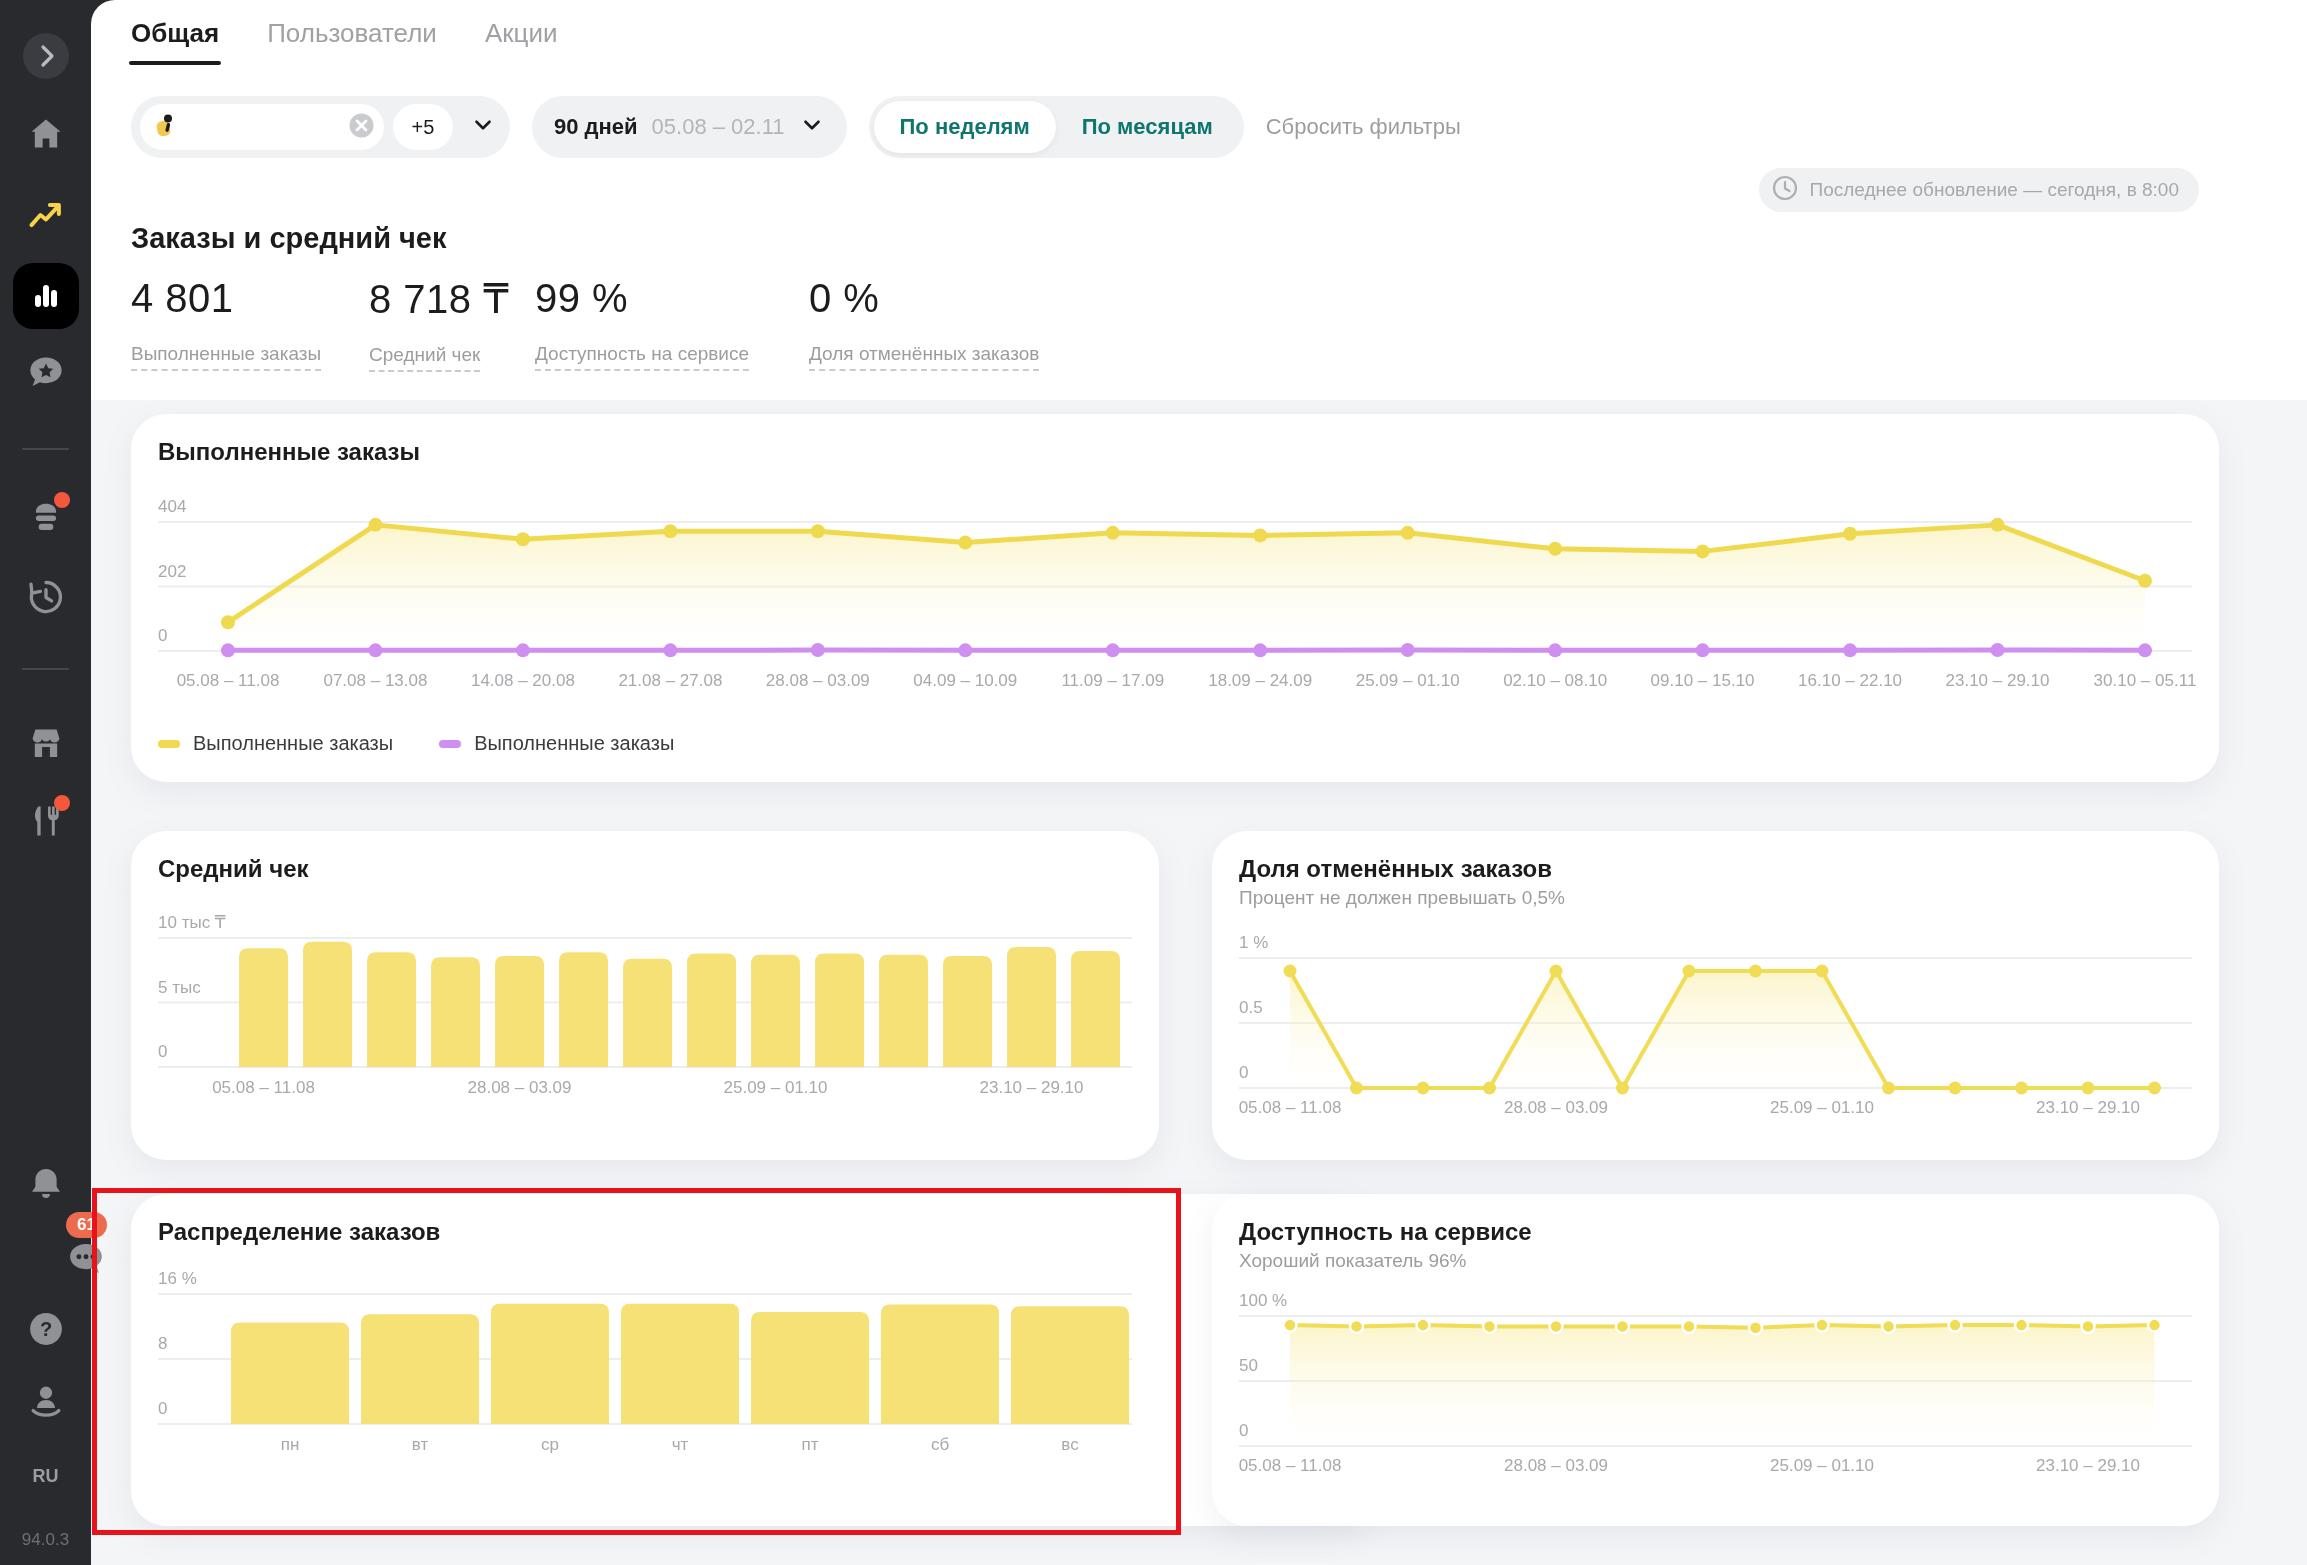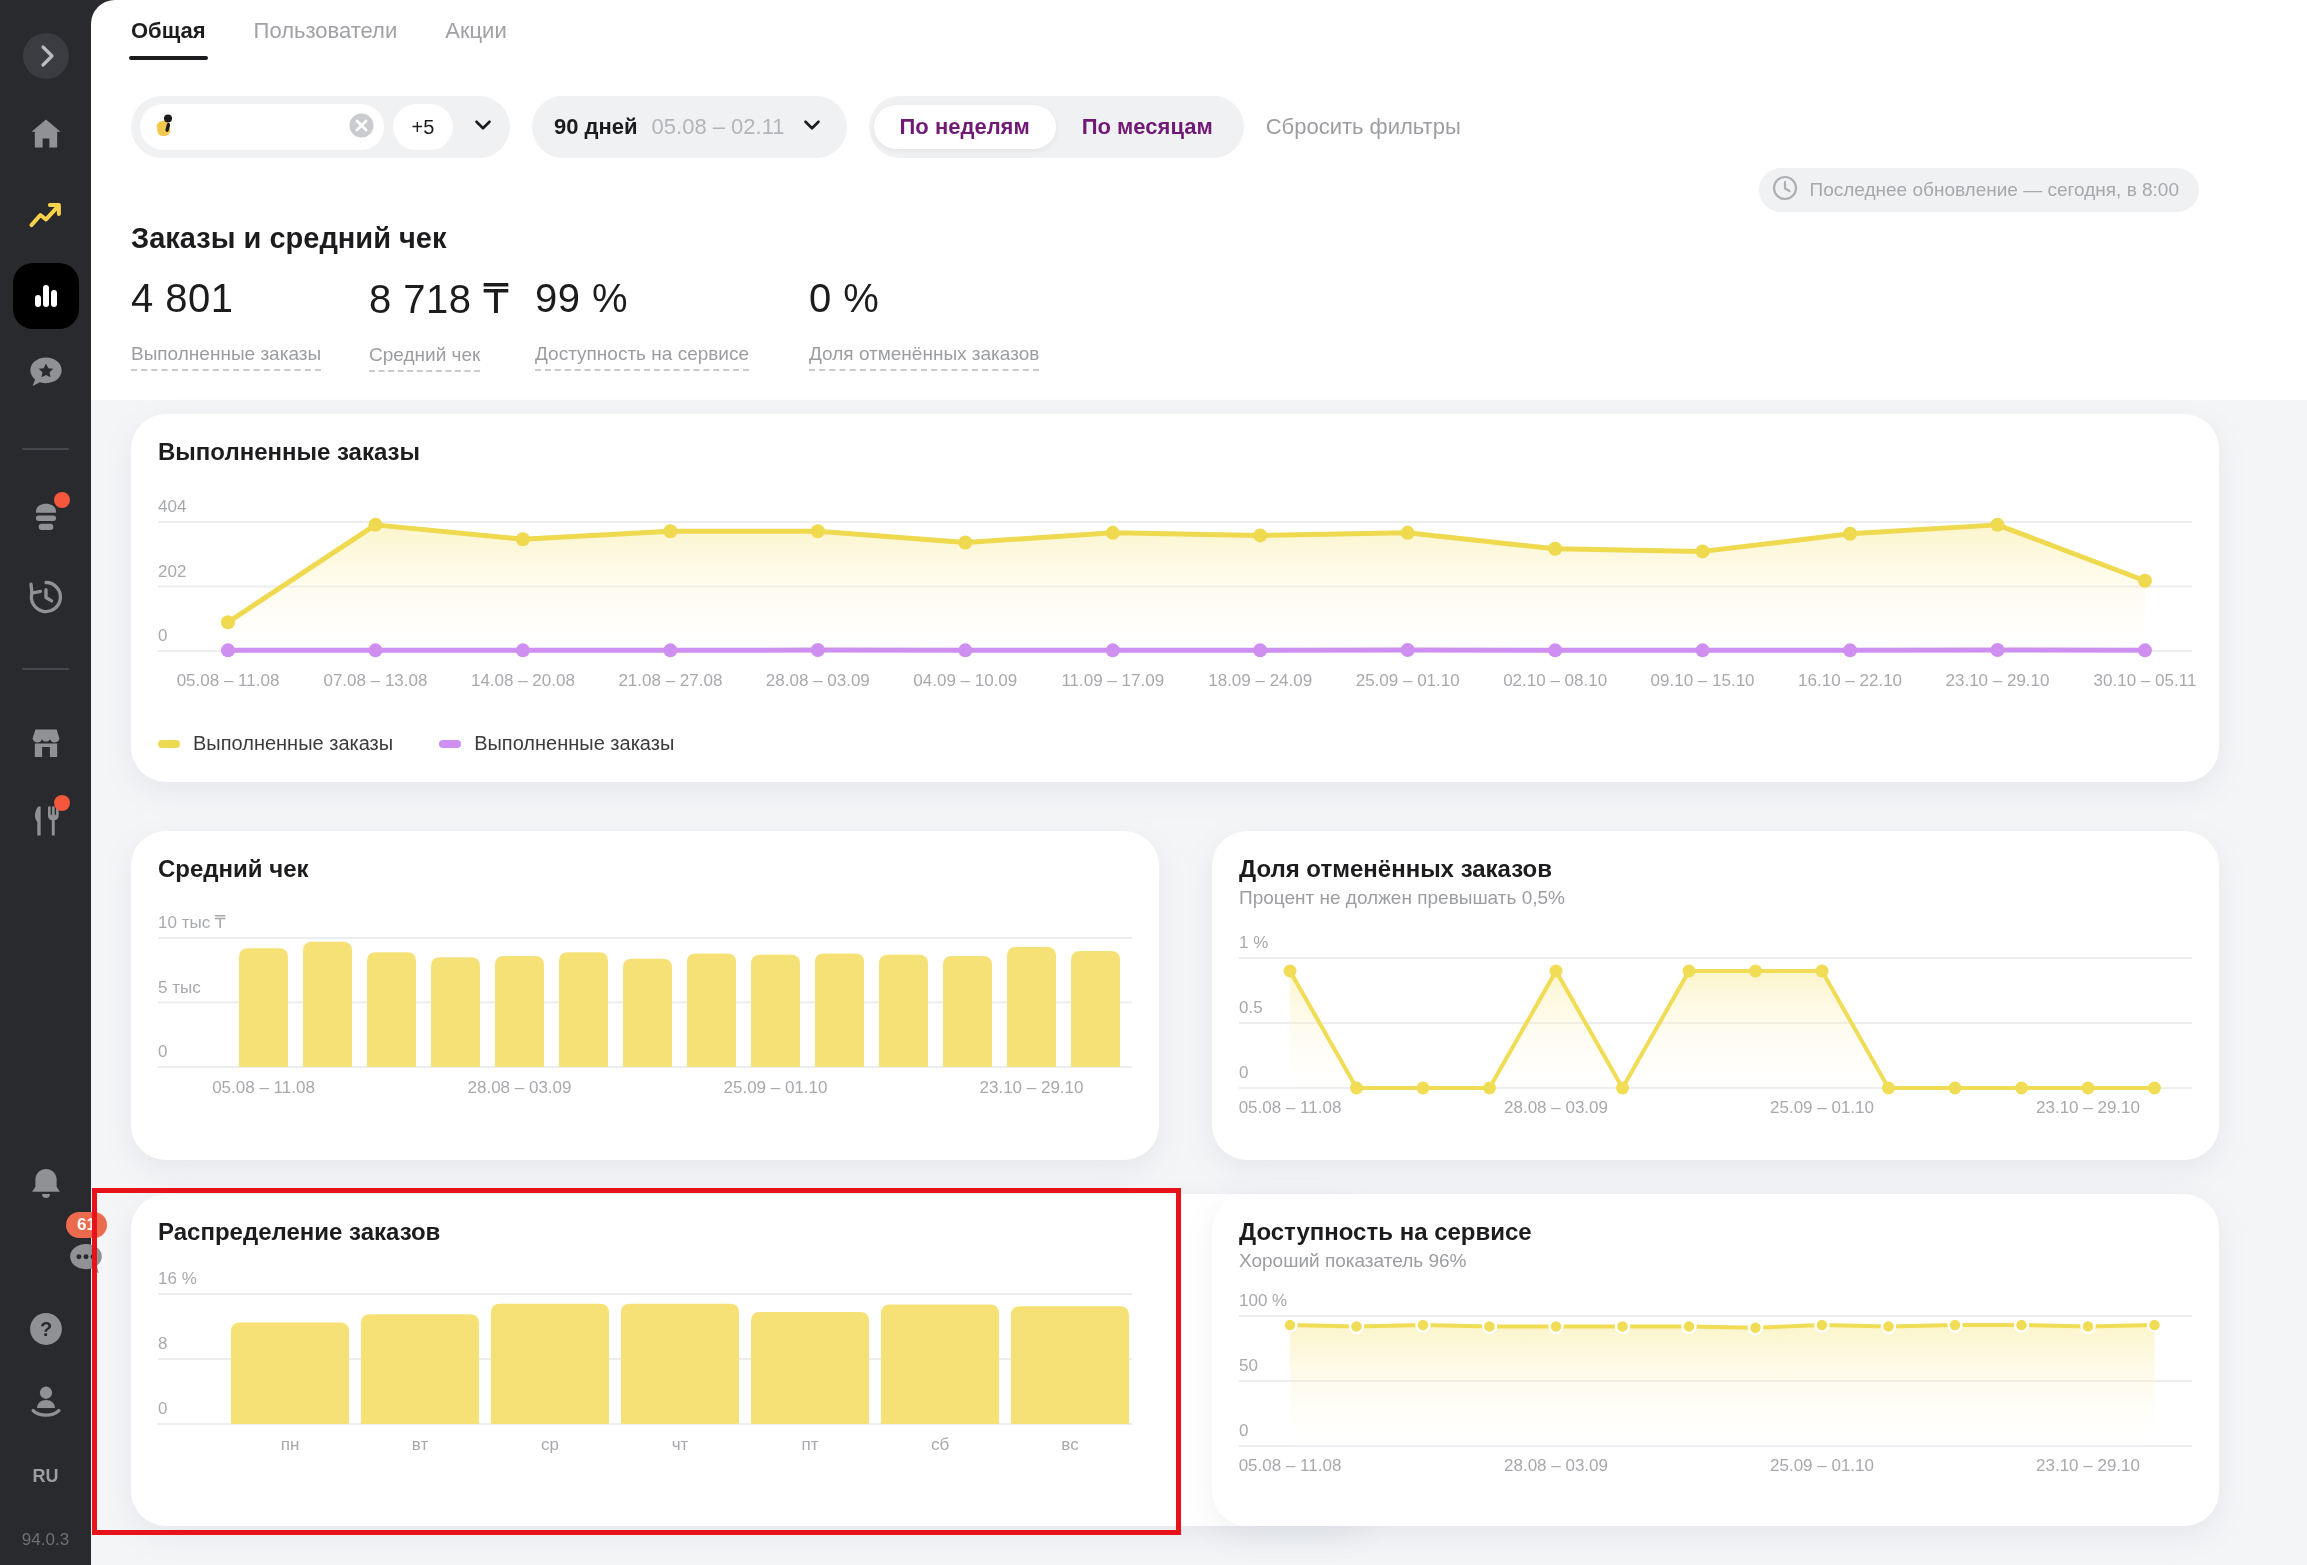--- a/index.html
+++ b/index.html
@@ -15,34 +15,34 @@
   .active-sq { width:66px; height:66px; background:#000; border-radius:20px; display:flex; align-items:center; justify-content:center; }
   .badge-61 { position:absolute; top:-14px; left:26px; background:#EC6A4E; color:#fff; font-size:17px; font-weight:bold; padding:3px 11px; border-radius:14px; }
   .side-text { color:#9B9DA0; font-weight:bold; font-size:18px; }
   .side-version { color:#6E7074; font-size:17px; }
 
   
   .main { position:absolute; left:91px; top:0; width:2216px; height:1565px; background:#fff; border-top-left-radius:24px; overflow:hidden; }
   .cards-bg { position:absolute; left:0; top:400px; right:0; bottom:0; background:#f4f5f7; }
 
   .tabs { position:absolute; left:40px; top:18px; display:flex; gap:48px; }
-  .tab { font-size:22px; color:#9FA1A4; padding-bottom:16px; position:relative; cursor:pointer; }
+  .tab { font-size:26px; color:#9FA1A4; padding-bottom:16px; position:relative; cursor:pointer; }
   .tab.active { color:#1C1C1E; font-weight:bold; }
   .tab.active .tab-underline { position:absolute; left:-2px; right:-2px; bottom:0; height:4px; background:#1C1C1E; border-radius:2px; }
 
   .filter-row { position:absolute; left:40px; top:96px; height:62px; display:flex; align-items:center; gap:22px; }
   .pill { height:62px; background:#F0F1F3; border-radius:31px; display:flex; align-items:center; cursor:pointer; }
   .vendor-pill { padding:0 14px 0 9px; gap:9px; }
   .vendor-inner { width:244px; height:46px; background:#fff; border-radius:23px; display:flex; align-items:center; padding:0 9px 0 10px; justify-content:space-between; }
   .chip-more { width:60px; height:46px; background:#fff; border-radius:23px; display:flex; align-items:center; justify-content:center; font-size:20px; color:#1C1C1E; }
   .date-pill { padding:0 22px; gap:14px; }
   .bold-22 { font-size:22px; font-weight:bold; color:#1C1C1E; }
   .gray-22 { font-size:22px; color:#B3B5B8; }
   .toggle { background:#F0F1F3; border-radius:31px; height:62px; display:flex; align-items:center; padding:5px; }
-  .toggle-opt { height:44px; border-radius:26px; display:flex; align-items:center; padding:0 26px; font-size:22px; font-weight:bold; color:#701a75; cursor:pointer; }
+  .toggle-opt { height:52px; border-radius:26px; display:flex; align-items:center; padding:0 26px; font-size:22px; font-weight:bold; color:#0f766e; cursor:pointer; }
   .toggle-opt.active { background:#fff; box-shadow:0 2px 6px rgba(0,0,0,0.06); }
   .reset-link { font-size:22px; color:#9B9DA0; cursor:pointer; }
 
   .update-badge { position:absolute; right:108px; top:168px; height:44px; background:#F0F1F3; border-radius:22px; display:flex; align-items:center; gap:10px; padding:0 20px 0 12px;justify-content:flex-end; }
   .update-badge span { font-size:19px; color:#A6A8AB; }
 
   .section-title { position:absolute; left:40px; top:222px; font-size:29px; font-weight:bold; color:#1C1C1E; }
 
   .stat { position:absolute; top:276px; }
   .stat-value { font-size:40px; color:#1C1C1E; letter-spacing:0.5px; }

